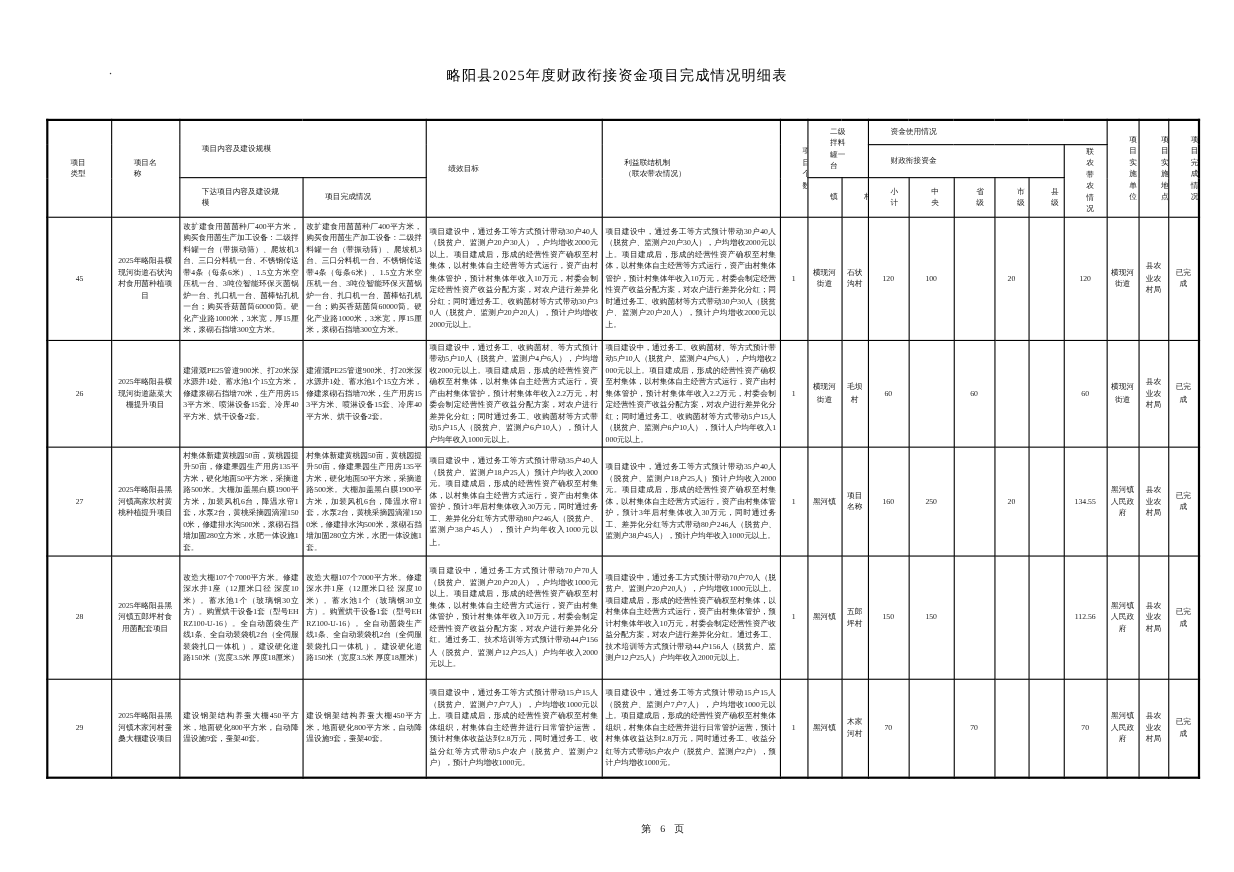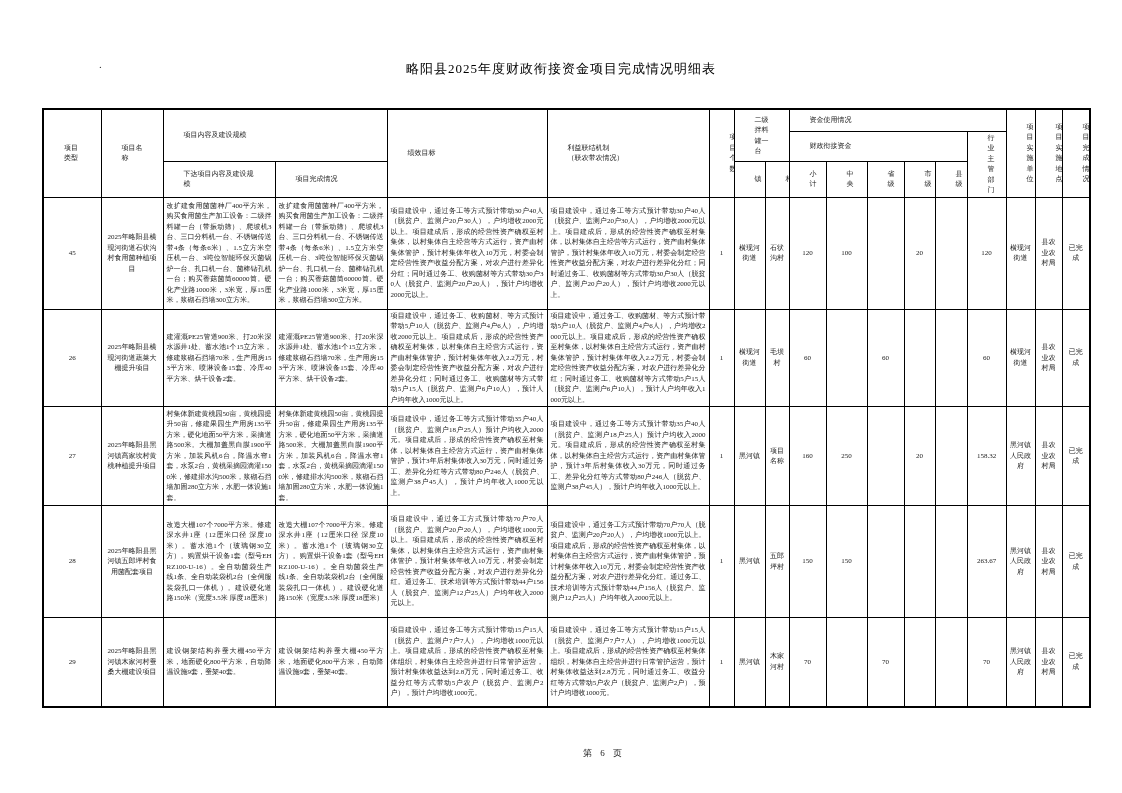--- a/index.html
+++ b/index.html
@@ -72,21 +72,21 @@
 （联农带农情况）</th>
       <th rowspan="3">项目个数</th>
       <th colspan="2" rowspan="2">二级拌料罐一台</th>
       <th colspan="6">资金使用情况</th>
       <th rowspan="3">项目实施单位</th>
       <th rowspan="3">项目实施地点</th>
       <th rowspan="3">项目完成情况</th>
     </tr>
     <tr style="height:23px">
       <th colspan="5">财政衔接资金</th>
-      <th rowspan="2">行业主管部门</th>
+      <th rowspan="2">联农带农情况</th>
     </tr>
     <tr style="height:27px">
       <th>下达项目内容及建设规模</th>
       <th>项目完成情况</th>
       <th>镇</th>
       <th>村</th>
       <th>小计</th>
       <th>中央</th>
       <th>省级</th>
       <th>市级</th>
@@ -143,42 +143,42 @@
       <td class="txt">项目建设中，通过务工等方式预计带动35户40人（脱贫户、监测户18户25人）预计户均收入2000元。项目建成后，形成的经营性资产确权至村集体，以村集体自主经营方式运行，资产由村集体管护，预计3年后村集体收入30万元，同时通过务工、差异化分红等方式带动80户246人（脱贫户、监测户38户45人），预计户均年收入1000元以上。</td>
       <td class="txt">项目建设中，通过务工等方式预计带动35户40人（脱贫户、监测户18户25人）预计户均收入2000元。项目建成后，形成的经营性资产确权至村集体，以村集体自主经营方式运行，资产由村集体管护，预计3年后村集体收入30万元，同时通过务工、差异化分红等方式带动80户246人（脱贫户、监测户38户45人），预计户均年收入1000元以上。</td>
       <td class="ctr">1</td>
       <td class="ctr">黑河镇</td>
       <td class="ctr">项目名称</td>
       <td class="ctr">160</td>
       <td class="ctr">250</td>
       <td class="ctr"></td>
       <td class="ctr">20</td>
       <td class="ctr"></td>
-      <td class="ctr">158.32</td>
+      <td class="ctr">134.55</td>
       <td class="ctr">黑河镇人民政府</td>
       <td class="ctr">县农业农村局</td>
       <td class="ctr">已完成</td>
     </tr>
 
     <tr style="height:112px">
       <td class="ctr">28</td>
       <td class="ctr">2025年略阳县黑河镇五郎坪村食用菌配套项目</td>
       <td class="txt">改造大棚107个7000平方米。修建深水井1座（12厘米口径 深度10米）。蓄水池1个（玻璃钢30立方）。购置烘干设备1套（型号EHRZ100-U-16）。全自动菌袋生产线1条、全自动装袋机2台（全伺服装袋扎口一体机 ）。建设硬化道路150米（宽度3.5米 厚度18厘米）</td>
       <td class="txt">改造大棚107个7000平方米。修建深水井1座（12厘米口径 深度10米）。蓄水池1个（玻璃钢30立方）。购置烘干设备1套（型号EHRZ100-U-16）。全自动菌袋生产线1条、全自动装袋机2台（全伺服装袋扎口一体机 ）。建设硬化道路150米（宽度3.5米 厚度18厘米）</td>
       <td class="txt">项目建设中，通过务工方式预计带动70户70人（脱贫户、监测户20户20人），户均增收1000元以上。项目建成后，形成的经营性资产确权至村集体，以村集体自主经营方式运行，资产由村集体管护，预计村集体年收入10万元，村委会制定经营性资产收益分配方案，对农户进行差异化分红。通过务工、技术培训等方式预计带动44户156人（脱贫户、监测户12户25人）户均年收入2000元以上。</td>
       <td class="txt">项目建设中，通过务工方式预计带动70户70人（脱贫户、监测户20户20人），户均增收1000元以上。项目建成后，形成的经营性资产确权至村集体，以村集体自主经营方式运行，资产由村集体管护，预计村集体年收入10万元，村委会制定经营性资产收益分配方案，对农户进行差异化分红。通过务工、技术培训等方式预计带动44户156人（脱贫户、监测户12户25人）户均年收入2000元以上。</td>
       <td class="ctr">1</td>
       <td class="ctr">黑河镇</td>
       <td class="ctr">五郎坪村</td>
       <td class="ctr">150</td>
       <td class="ctr">150</td>
       <td class="ctr"></td>
       <td class="ctr"></td>
       <td class="ctr"></td>
-      <td class="ctr">263.67</td>
+      <td class="ctr">112.56</td>
       <td class="ctr">黑河镇人民政府</td>
       <td class="ctr">县农业农村局</td>
       <td class="ctr">已完成</td>
     </tr>
 
     <tr style="height:89px">
       <td class="ctr">29</td>
       <td class="ctr">2025年略阳县黑河镇木家河村蚕桑大棚建设项目</td>
       <td class="txt">建设钢架结构养蚕大棚450平方米，地面硬化800平方米，自动降温设施9套，蚕架40套。</td>
       <td class="txt">建设钢架结构养蚕大棚450平方米，地面硬化800平方米，自动降温设施9套，蚕架40套。</td>

